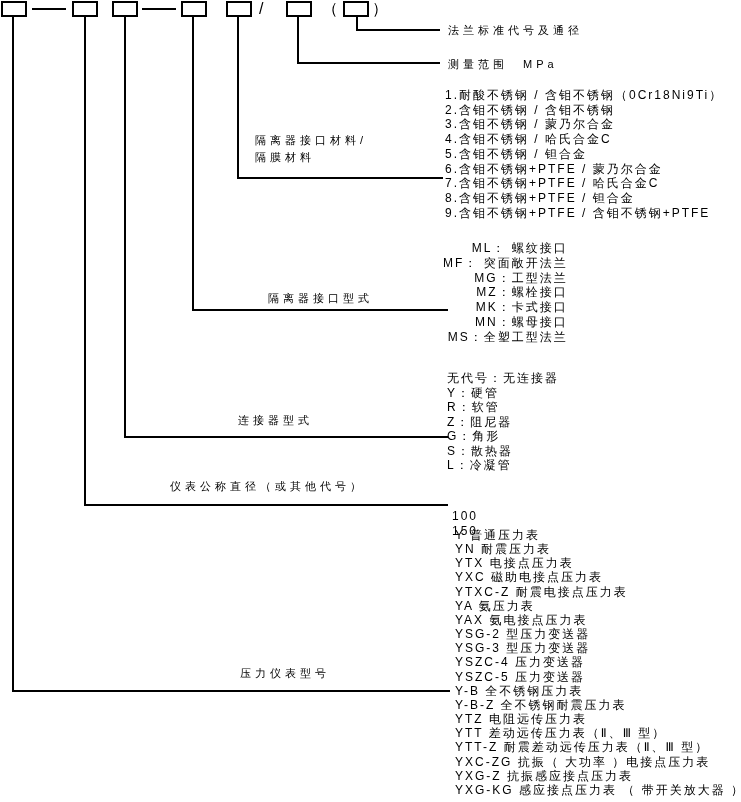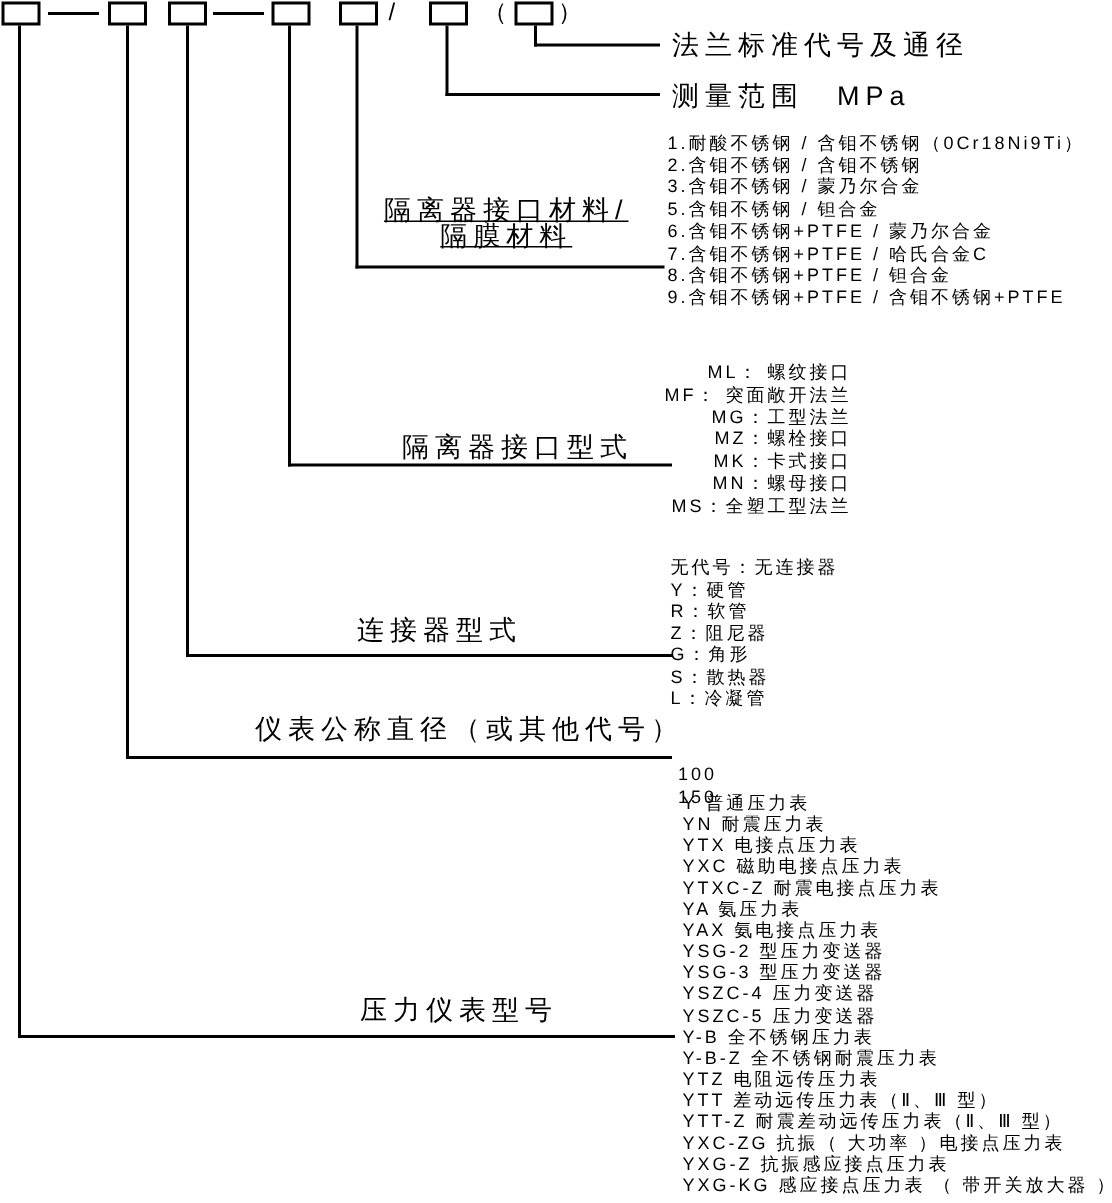--- a/index.html
+++ b/index.html
@@ -19,26 +19,26 @@
     background:#fff;
   }
   
   .vline{position:absolute;width:2px;background:#000;}
   .hline{position:absolute;height:2px;background:#000;}
   
   .sep{position:absolute;top:0;font-size:16px;letter-spacing:0;line-height:18px;}
   
   .lbl{
     position:absolute;
-    font-size:18px;
+    font-size:11px;
     letter-spacing:4px;
     white-space:nowrap;
     line-height:17px;
   }
-  .lbl.center{text-align:center;text-decoration:underline;}
+  .lbl.center{}
   
   .list{position:absolute;font-size:12px;letter-spacing:2px;white-space:nowrap;}
   .list div{height:auto;}
   .lh147 div{line-height:14.7px;}
   .lh148 div{line-height:14.8px;}
   .lh145 div{line-height:14.5px;}
   .lh150 div{line-height:15px;}
   .lh142 div{line-height:14.15px;}
 </style>
 </head>
@@ -84,20 +84,21 @@
   </div>
   <div class="lbl" style="left:268px;top:290px;">隔离器接口型式</div>
   <div class="lbl" style="left:238px;top:412px;">连接器型式</div>
   <div class="lbl" style="left:170px;top:478px;">仪表公称直径（或其他代号）</div>
   <div class="lbl" style="left:192px;top:665px;margin-left:48px;">压力仪表型号</div>
 
   <div class="list lh147" style="left:445px;top:88px;">
     <div>1.耐酸不锈钢 / 含钼不锈钢（0Cr18Ni9Ti）</div>
     <div>2.含钼不锈钢 / 含钼不锈钢</div>
     <div>3.含钼不锈钢 / 蒙乃尔合金</div>
+    <div>4.含钼不锈钢 / 哈氏合金C</div>
     <div>5.含钼不锈钢 / 钽合金</div>
     <div>6.含钼不锈钢+PTFE / 蒙乃尔合金</div>
     <div>7.含钼不锈钢+PTFE / 哈氏合金C</div>
     <div>8.含钼不锈钢+PTFE / 钽合金</div>
     <div>9.含钼不锈钢+PTFE / 含钼不锈钢+PTFE</div>
   </div>
 
   <div class="list lh148" style="left:443px;top:241px;text-align:right;">
     <div>ML： 螺纹接口</div>
     <div>MF： 突面敞开法兰</div>

